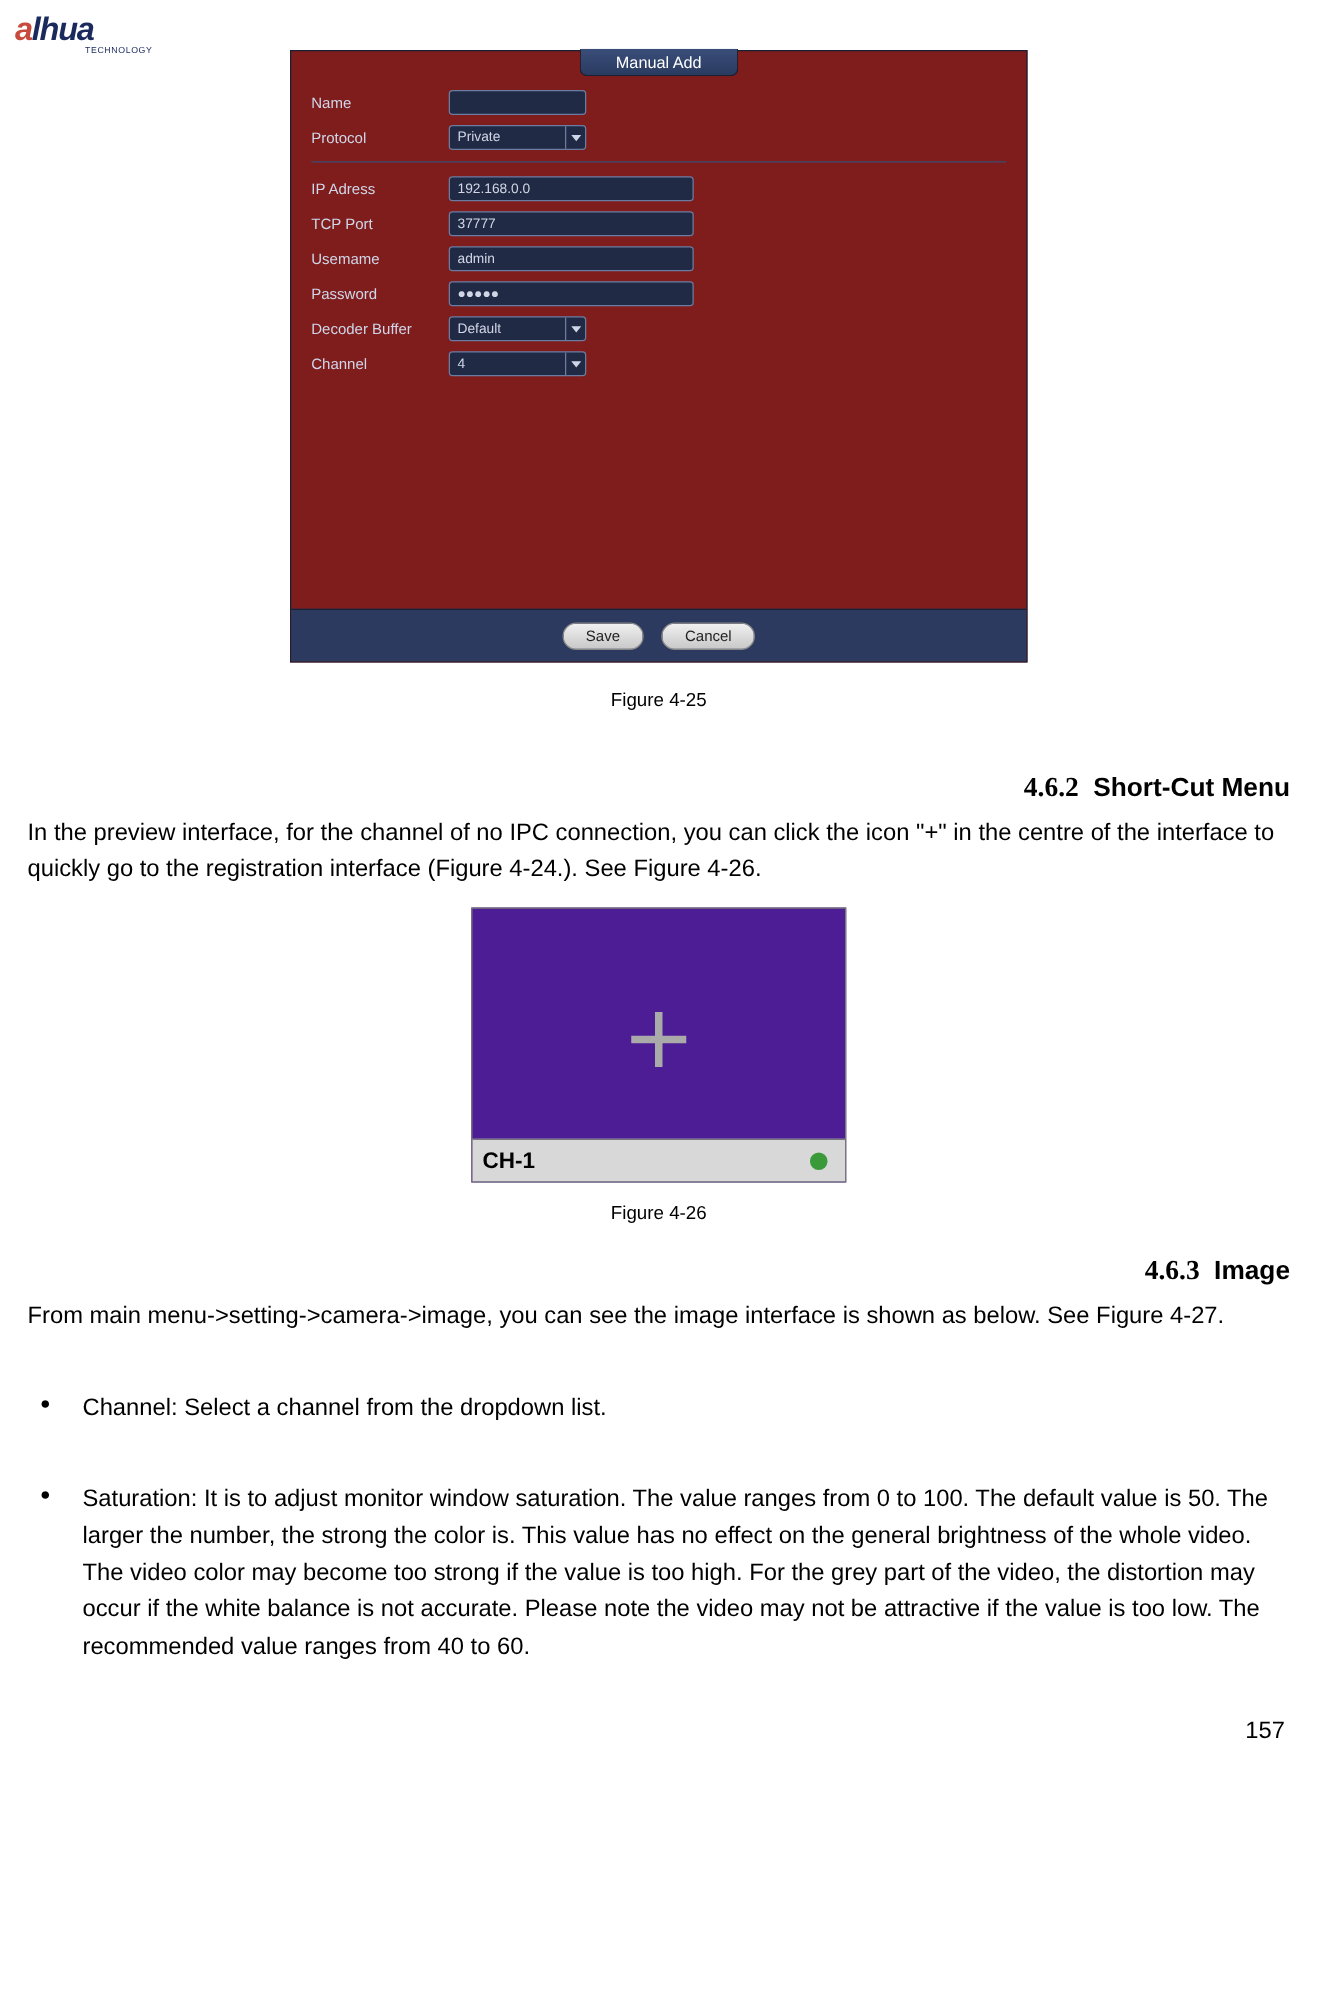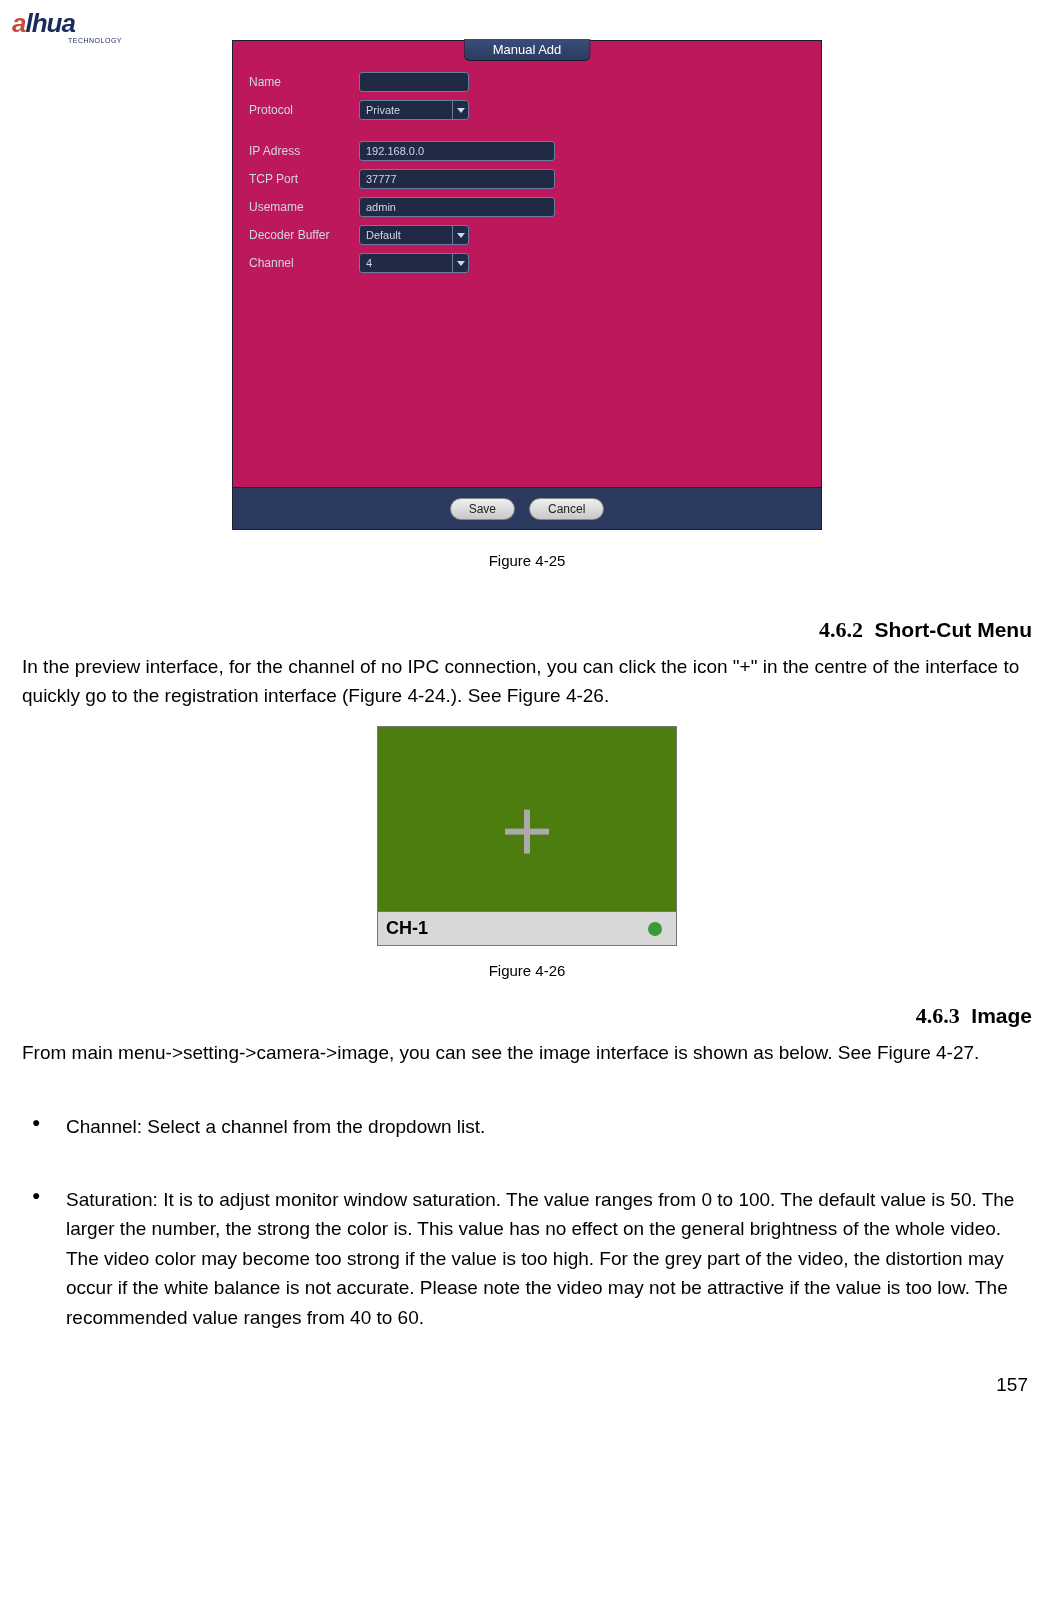--- a/index.html
+++ b/index.html
@@ -33,21 +33,21 @@
     text-align: right;
     margin-top: -2px;
   }
 
   
   .dlg-wrap {
     margin: 40px auto 0;
     width: 590px;
   }
   .dlg {
-    background: #be185d;
+    background: #7f1d1d;
     border: 1px solid #1a2033;
     height: 490px;
     position: relative;
     color: #d0d6e6;
     font-size: 13px;
   }
   .dlg-tab {
     position: absolute;
     top: -2px;
     left: 50%;
@@ -168,21 +168,21 @@
   }
 
   
   .preview-wrap {
     margin: 16px auto 0;
     width: 300px;
   }
   .preview {
     width: 300px;
     height: 220px;
-    background: #4d7c0f;
+    background: #4c1d95;
     border: 1px solid #777;
     position: relative;
   }
   .plus {
     position: absolute;
     top: 50%;
     left: 50%;
     transform: translate(-50%,-60%);
     width: 44px;
     height: 44px;
@@ -286,20 +286,26 @@
       <div class="row">
         <div class="lbl">TCP Port</div>
         <div class="ctl-input w2">
             <span>37777</span>
           </div>
       </div>
       <div class="row">
         <div class="lbl">Usemame</div>
         <div class="ctl-input w2">
             <span>admin</span>
+          </div>
+      </div>
+      <div class="row">
+        <div class="lbl">Password</div>
+        <div class="ctl-input w2">
+            <span>●●●●●</span>
           </div>
       </div>
       <div class="row">
         <div class="lbl">Decoder Buffer</div>
         <div class="ctl-select w1">
           <span>Default</span>
           <span class="caret"></span>
         </div>
       </div>
       <div class="row">

